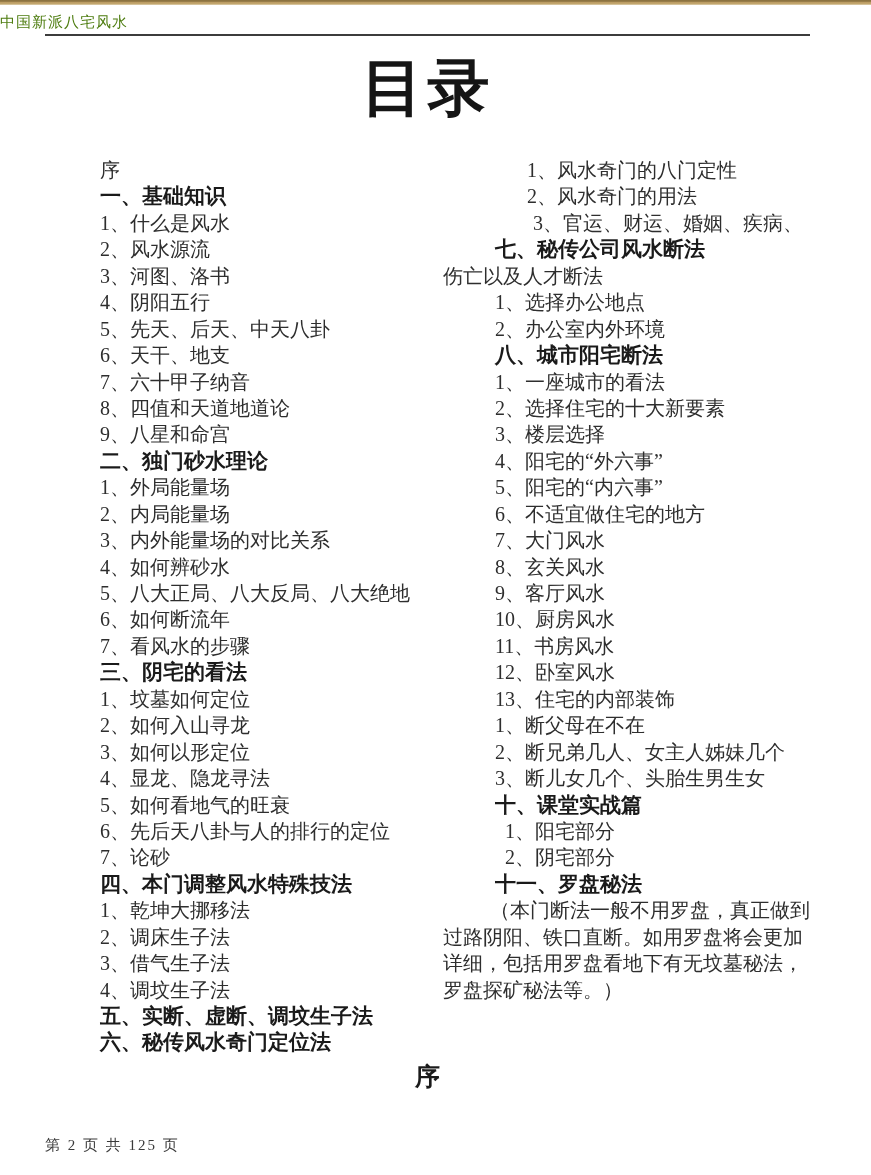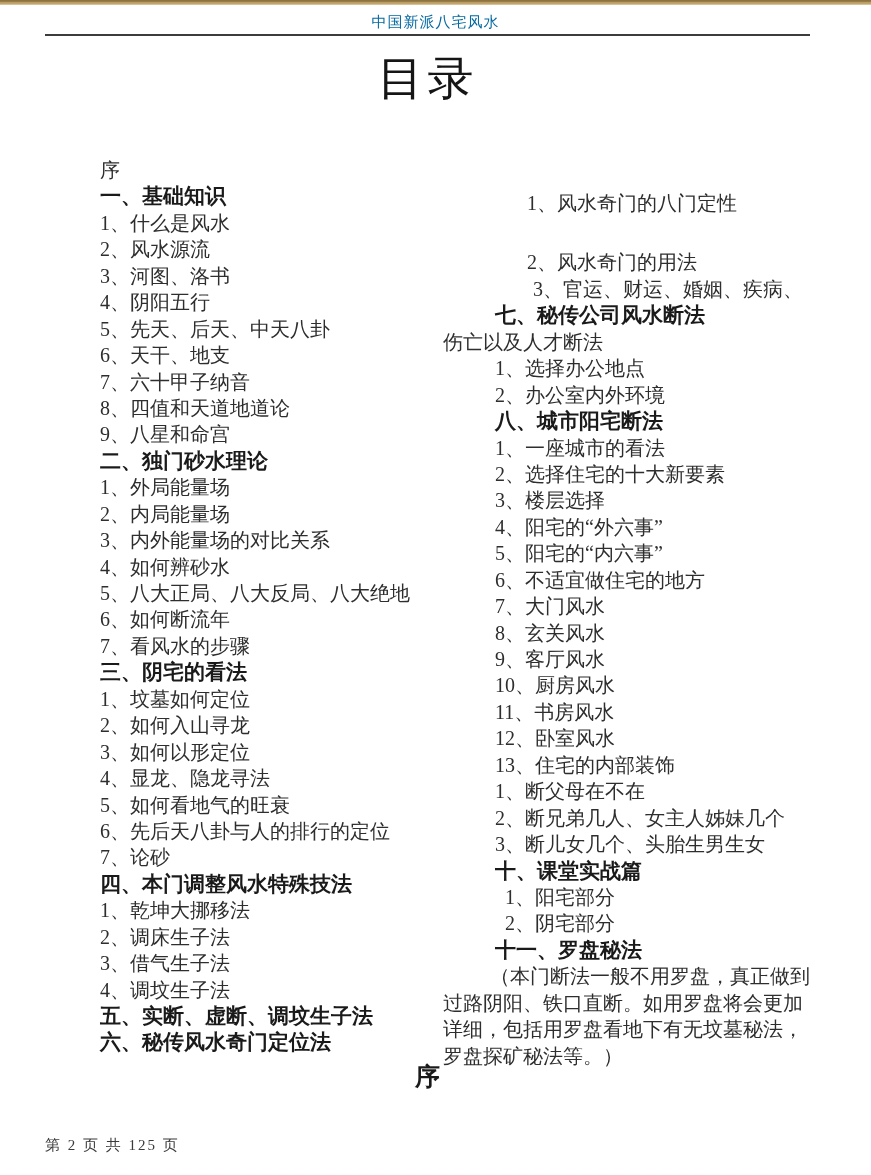--- a/index.html
+++ b/index.html
@@ -18,38 +18,38 @@
   .top-bar {
     position: absolute;
     top: 0; left: 0;
     width: 871px; height: 5px;
     background: linear-gradient(to bottom, #8c7340 0%, #8c7340 25%, #bb9c63 45%, #c4a870 80%, #e7dcc2 100%);
   }
   .doc-header {
     position: absolute;
     top: 13px; left: 0;
     width: 871px;
-    text-align: center;
+    text-align: left;
     font-size: 15px;
     letter-spacing: 1px;
-    color: #0369a1;
+    color: #4d7c0f;
   }
   .header-rule {
     position: absolute;
     top: 34px; left: 45px;
     width: 765px; height: 2px;
     background: #3c3c3c;
   }
   .page-title {
     position: absolute;
     top: 54px; left: 45px;
     width: 765px;
     text-align: center;
-    font-size: 46px;
-    font-weight: 400;
+    font-size: 62px;
+    font-weight: 700;
     letter-spacing: 4px;
     color: #151515;
     line-height: 1.1;
   }
   .toc-col {
     position: absolute;
     top: 157px;
   }
   .toc-col-left  { left: 100px; width: 343px; }
   .toc-col-right { left: 443px; width: 378px; }
@@ -61,21 +61,21 @@
     color: #2e2e2e;
   }
   .toc-line.bold {
     font-weight: 700;
     color: #1a1a1a;
     font-size: 21px;
   }
   .ind-0   { padding-left: 0; }
   .ind-sm  { padding-left: 52px; }
   .ind-sm2 { padding-left: 62px; }
-  .ind-lg  { padding-left: 84px; margin-top: 33px; }
+  .ind-lg  { padding-left: 84px; }
   .ind-lg2 { padding-left: 90px; }
   .ind-par { padding-left: 47px; }
   .section-title-bottom {
     position: absolute;
     top: 1060px; left: 45px;
     width: 765px;
     text-align: center;
     font-size: 25px;
     font-weight: 700;
     color: #1a1a1a;

